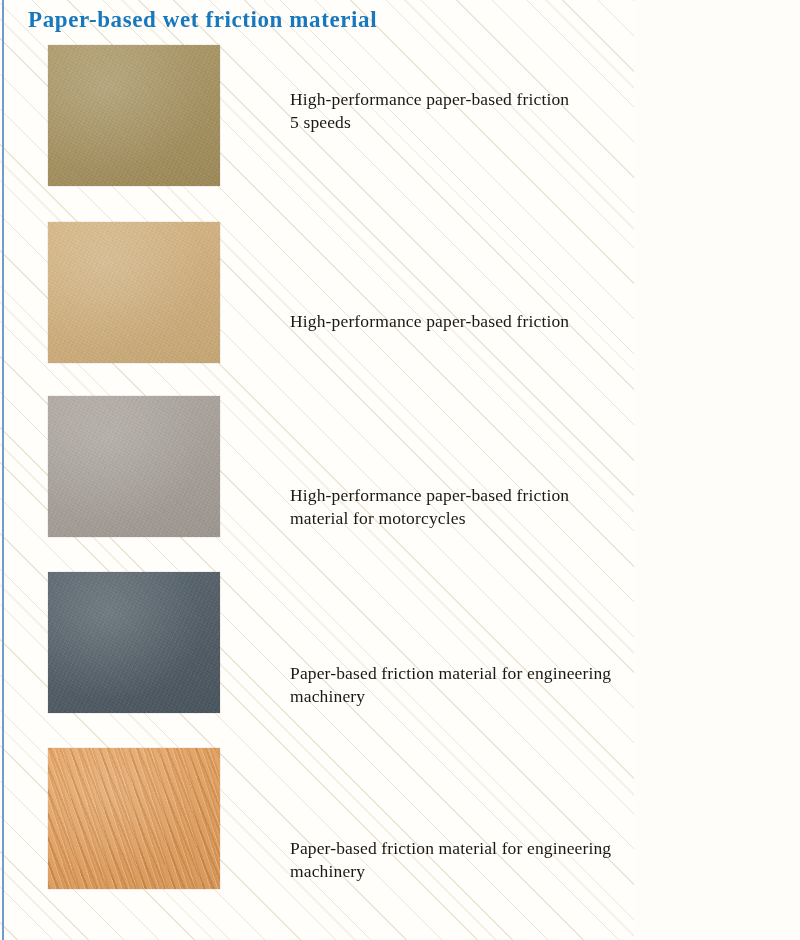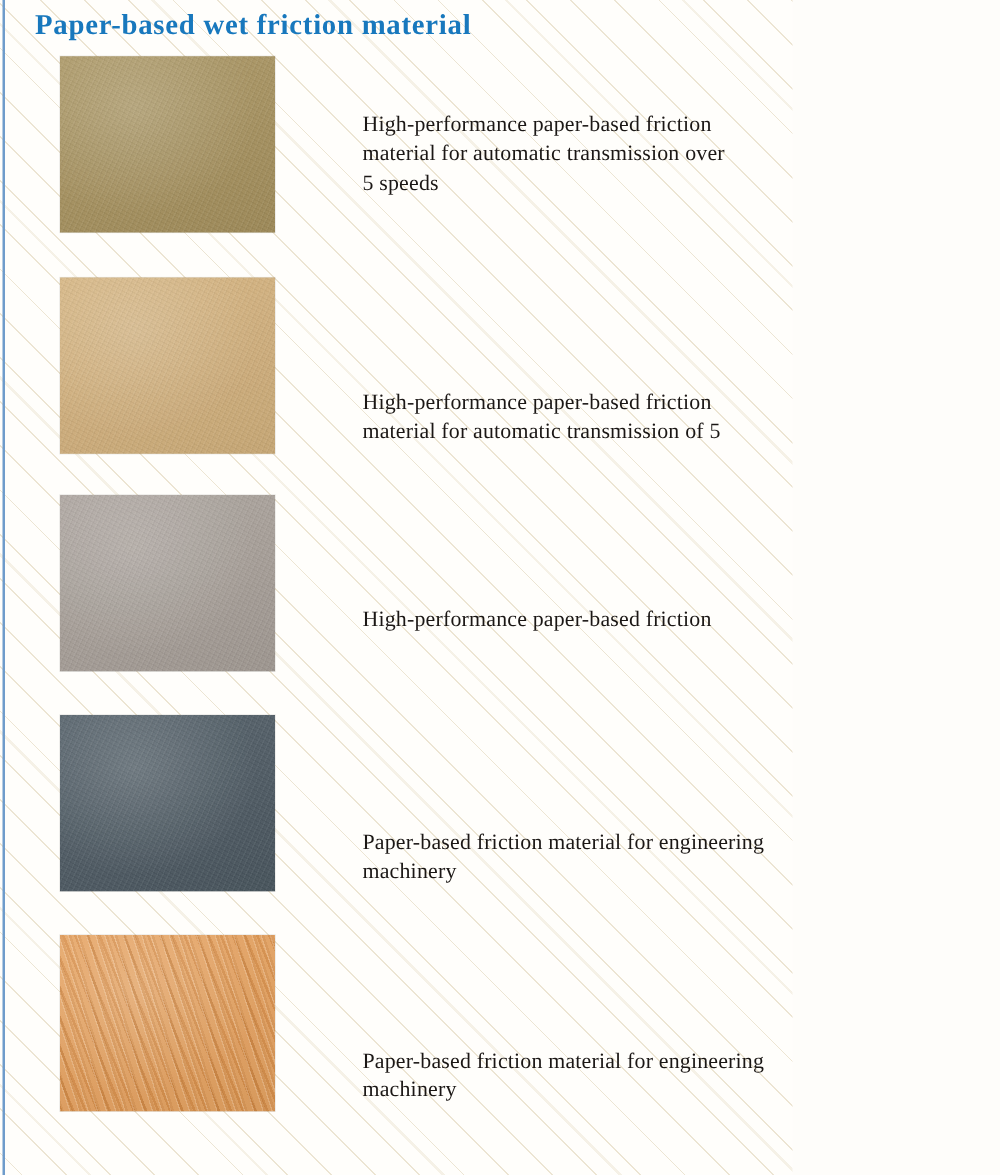--- a/index.html
+++ b/index.html
@@ -161,39 +161,38 @@
 
   <div id="title">Paper-based wet friction material</div>
 
   <div id="rows">
       <div class="row">
         <div class="swatch" style="top: 45px; background-color: rgb(168, 147, 95);">
           <div class="shade"></div>
         </div>
         <div class="caption" style="top: 88px;">
           <span class="ln">High-performance paper-based friction</span>
-          <span class="ln">material for automatic transmission over</span>
           <span class="ln"> 5 speeds</span>
         </div>
       </div>
       <div class="row">
         <div class="swatch" style="top: 222px; background-color: rgb(212, 178, 125);">
           <div class="shade"></div>
         </div>
         <div class="caption" style="top: 310px;">
           <span class="ln">High-performance paper-based friction</span>
-          <span class="ln">material for automatic transmission of 5</span>
         </div>
       </div>
       <div class="row">
         <div class="swatch" style="top: 396px; background-color: rgb(169, 161, 154);">
           <div class="shade"></div>
         </div>
         <div class="caption" style="top: 484px;">
           <span class="ln">High-performance paper-based friction</span>
+          <span class="ln">material for motorcycles</span>
         </div>
       </div>
       <div class="row">
         <div class="swatch" style="top: 572px; background-color: rgb(77, 90, 99);">
           <div class="shade"></div>
         </div>
         <div class="caption" style="top: 662px;">
           <span class="ln">Paper-based friction material for engineering</span>
           <span class="ln"> machinery</span>
         </div>

